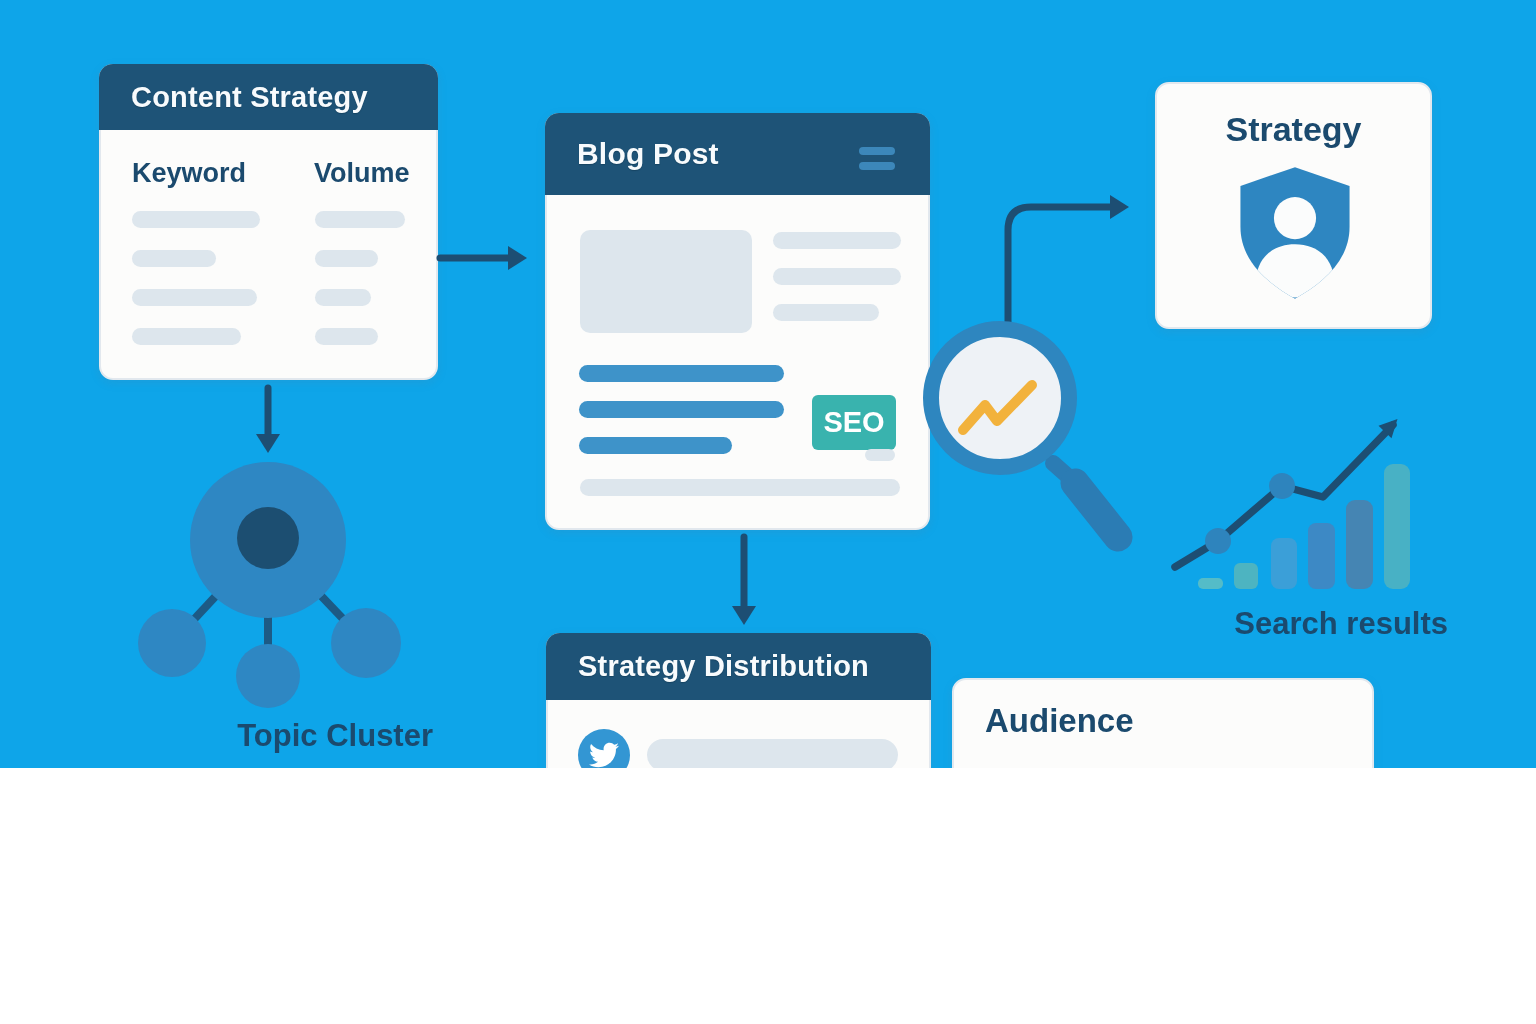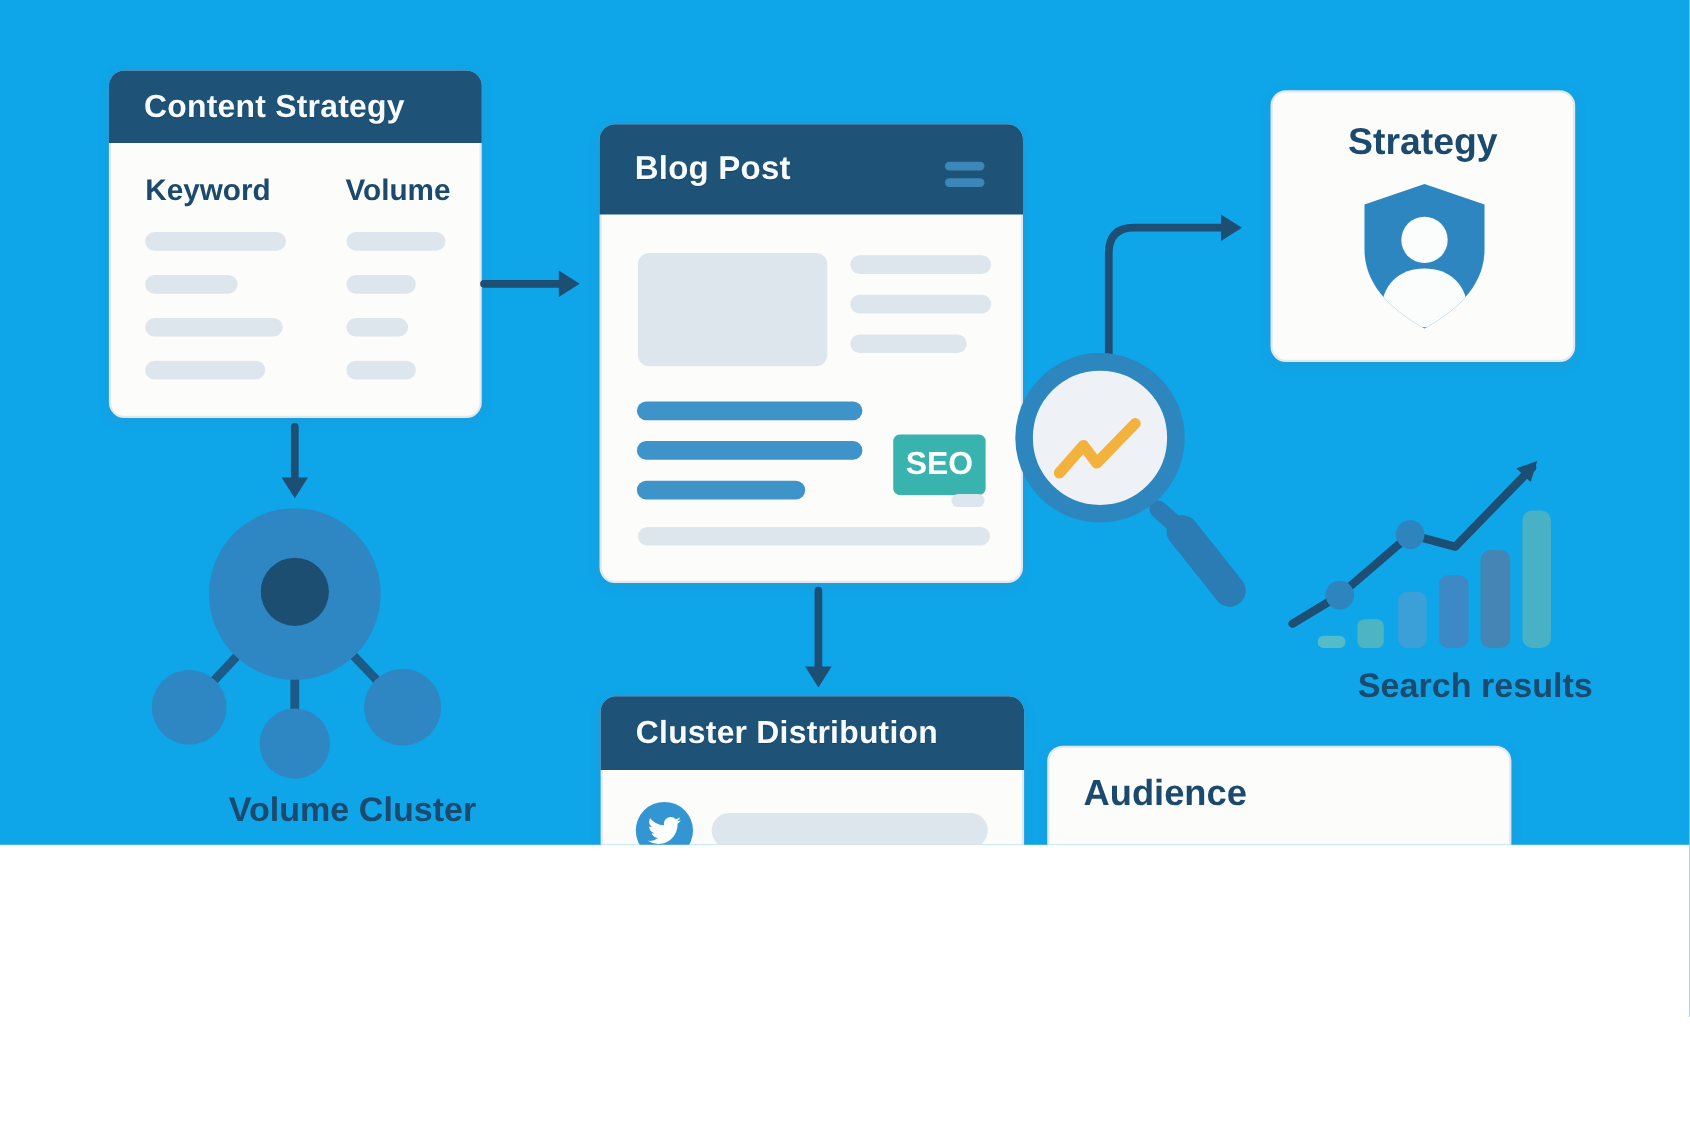--- a/index.html
+++ b/index.html
@@ -111,25 +111,25 @@
       <line x1="158" y1="100" x2="62" y2="203"></line>
       <line x1="158" y1="100" x2="158" y2="236"></line>
       <line x1="158" y1="100" x2="256" y2="203"></line>
     </g>
     <circle cx="158" cy="100" r="78" fill="#2e87c3"></circle>
     <circle cx="158" cy="98" r="31" fill="#1c4e71"></circle>
     <circle cx="62" cy="203" r="34" fill="#2e87c3"></circle>
     <circle cx="158" cy="236" r="32" fill="#2e87c3"></circle>
     <circle cx="256" cy="203" r="35" fill="#2e87c3"></circle>
   </svg>
-  <div class="label-abs navy topic-label">Volume Cluster</div>
+  <div class="label-abs navy topic-label">Topic Cluster</div>
 
   <div class="card" id="cd-card">
     <div class="card-header">
-      <span>Cluster Distribution</span>
+      <span>Strategy Distribution</span>
     </div>
     <div class="chan-circle" style="top:94px;background:#3396d3;">
       <svg width="30" height="30" viewBox="0 0 24 24">
         <path fill="#ffffff" d="M23.954 4.569c-.885.389-1.83.654-2.825.775 1.014-.611 1.794-1.574 2.163-2.723-.951.555-2.005.959-3.127 1.184-.896-.959-2.173-1.559-3.591-1.559-2.717 0-4.92 2.203-4.92 4.917 0 .39.045.765.127 1.124-4.09-.205-7.715-2.169-10.141-5.138-.427.722-.666 1.561-.666 2.475 0 1.71.87 3.213 2.188 4.096-.807-.026-1.566-.248-2.228-.616v.061c0 2.385 1.693 4.374 3.946 4.827-.413.111-.849.171-1.296.171-.314 0-.615-.03-.916-.086.631 1.953 2.445 3.377 4.604 3.417-1.68 1.319-3.809 2.105-6.102 2.105-.39 0-.779-.023-1.17-.067 2.189 1.394 4.768 2.209 7.557 2.209 9.054 0 13.999-7.496 13.999-13.986 0-.209 0-.42-.015-.63.961-.689 1.8-1.56 2.46-2.548l-.047-.02z"></path>
       </svg>
     </div>
     <div class="chan-bar" style="top: 104px; width: 251px;"></div>
     <div class="chan-circle" style="top:165px;background:#22699f;color:#ffffff;font-weight:bold;font-size:26px;">
       <span>in</span>
     </div>

